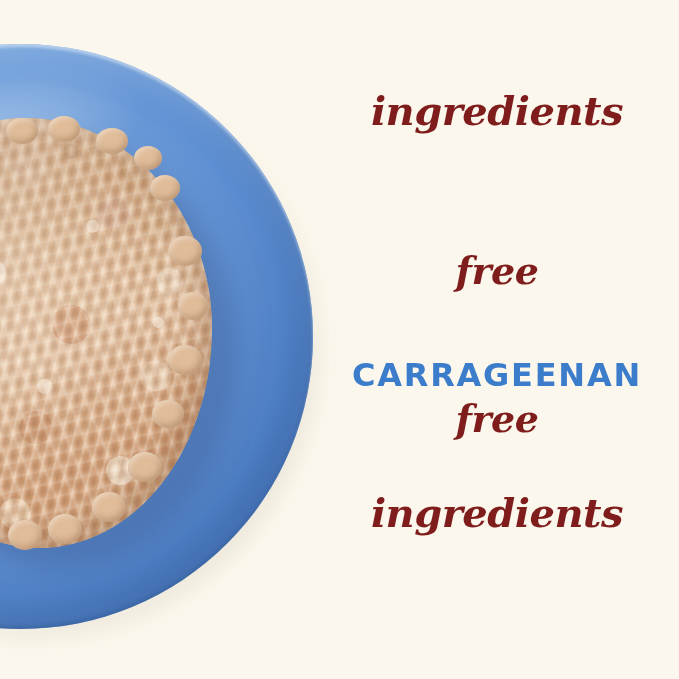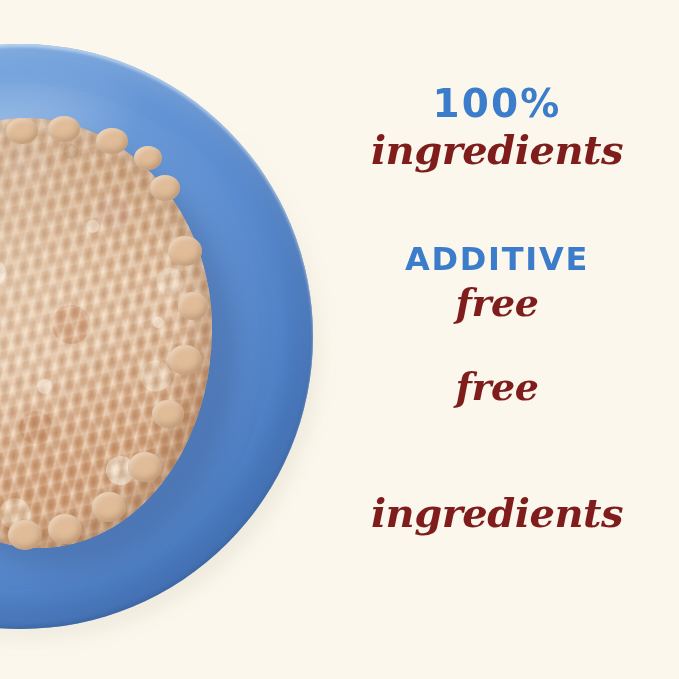--- a/index.html
+++ b/index.html
@@ -289,30 +289,29 @@
       <div class="bump" style="left:96px;  top:128px; width:32px; height:26px;"></div>
       <div class="bump" style="left:48px;  top:116px; width:32px; height:26px;"></div>
       <div class="bump" style="left:6px;   top:118px; width:32px; height:26px;"></div>
       <div class="bump" style="left:134px; top:146px; width:28px; height:24px;"></div>
     </div>
   </div>
 
   <div id="copy">
 
     <div class="block" id="b1">
-      <div class="headline l1">100%</div>
       <div class="script">ingredients</div>
     </div>
 
     <div class="block" id="b2">
-      <div class="headline l1">ADDITIVE</div>
       <div class="script">free</div>
     </div>
 
     <div class="block" id="b3">
+      <div class="headline l1">CARRAGEENAN</div>
       <div class="script">free</div>
     </div>
 
     <div class="block" id="b4">
       <div class="script">ingredients</div>
     </div>
 
   </div>
 </div>
 

